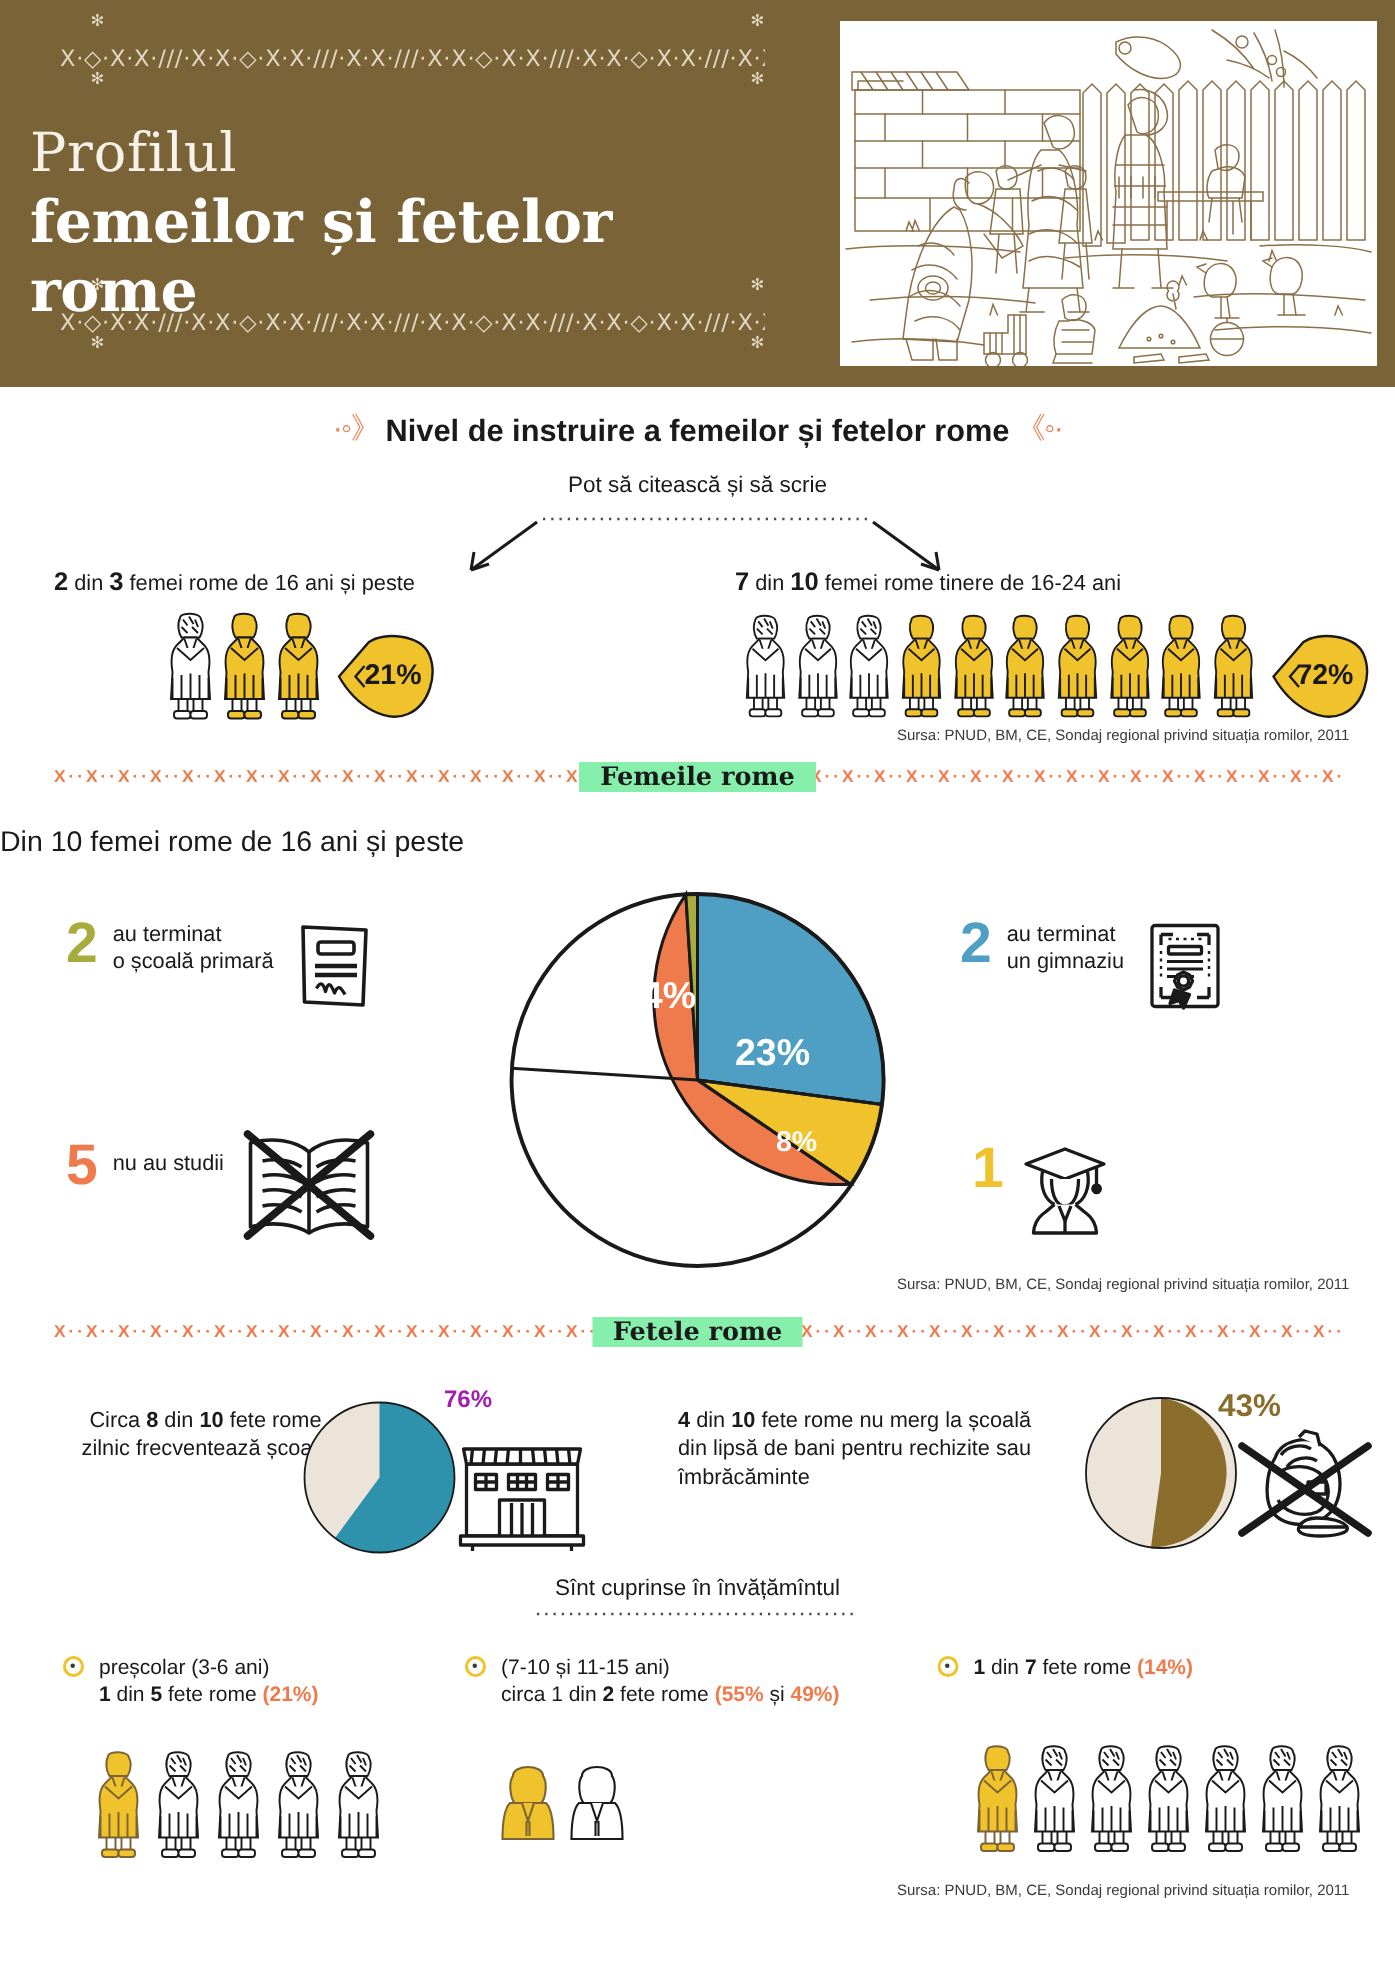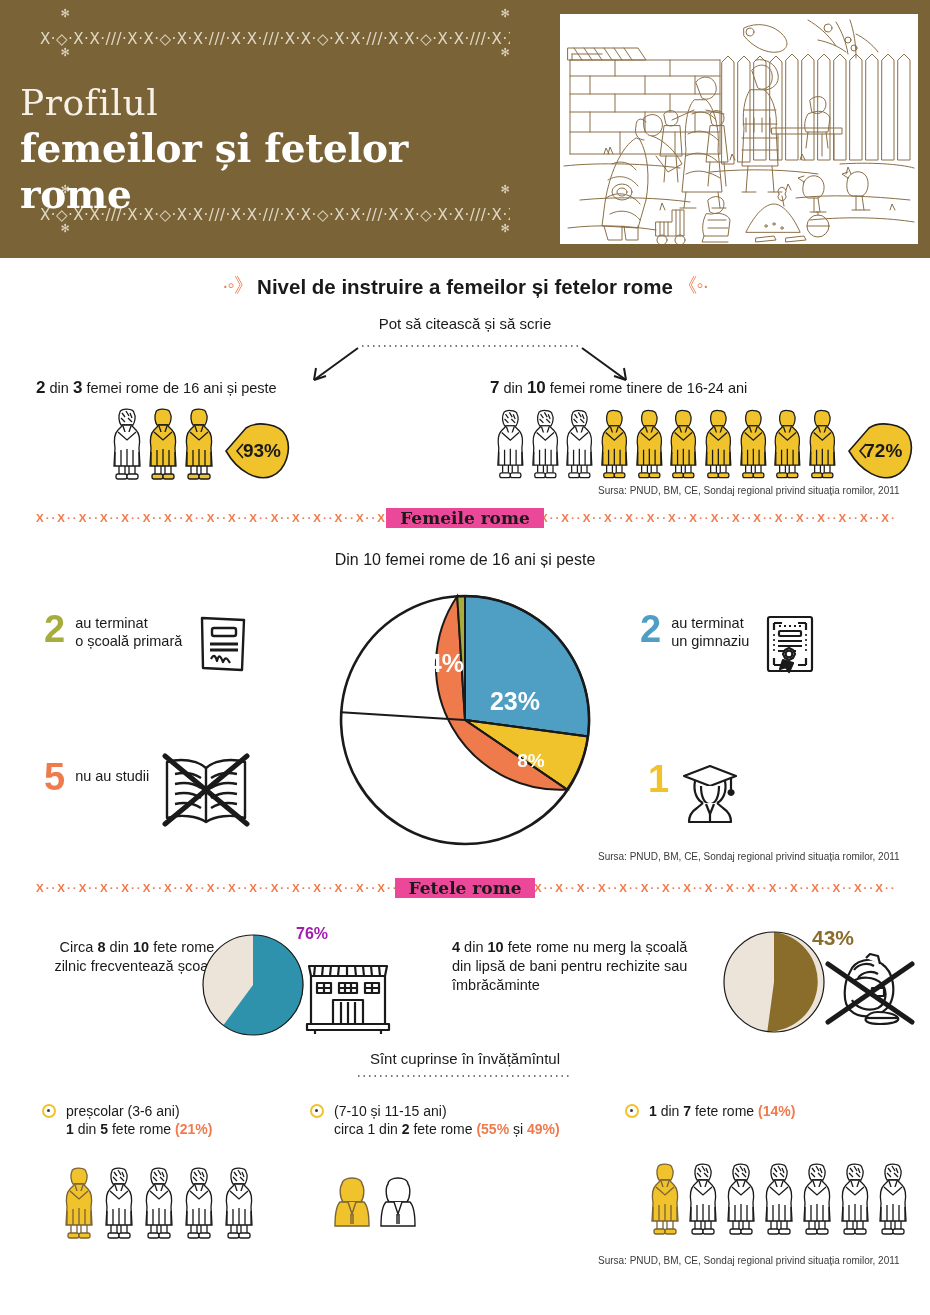--- a/index.html
+++ b/index.html
@@ -85,26 +85,26 @@
   .div-x {
     position: absolute; top: 0; font-size: 11.5px; font-weight: 700; color: #ef7b4d;
     letter-spacing: 2px; white-space: nowrap; line-height: 26px;
     font-family: "Liberation Sans", sans-serif; overflow: hidden;
   }
   .div-label {
     position: absolute; top: 0; left: 0; width: 930px; text-align: center;
     font-family: "DejaVu Serif", serif; font-weight: 700; font-size: 17px;
     line-height: 26px; color: #1a1a1a;
   }
-  .div-label span { background: #ec4899; padding: 0 14px; }
+  .div-label span { background: #86efac; padding: 0 14px; }
 
   
   .cap-din10 {
-    position: absolute; left: 0; top: 551px; width: 930px; text-align: center;
-    font-size: 16px; color: #1a1a1a;
+    position: absolute; left: 0; top: 551px; width: 930px; 
+    font-size: 19px; color: #1a1a1a;
   }
   .pie-wrap { position: absolute; left: 335px; top: 590px; width: 260px; height: 260px; }
   .pie-lbl { font-size: 25px; font-weight: 700; fill: #ffffff; font-family: "Liberation Sans", sans-serif; }
   .pie-lbl.sm { font-size: 19px; }
 
   .lgd { position: absolute; display: flex; align-items: flex-start; gap: 10px; }
   .lgd .num {
     font-size: 38px; font-weight: 700; line-height: .92;
     font-family: "Liberation Sans", sans-serif;
   }
@@ -309,21 +309,21 @@
         <path d="M9 58 L9 66 M15 58 L15 66 M19 58 L19 66 M25 58 L25 66"></path>
         <rect x="6" y="66" width="11" height="5" rx="2"></rect>
           <rect x="17" y="66" width="11" height="5" rx="2"></rect>
       </g>
     </svg>
     <div class="drop">
       <svg width="66" height="58" viewBox="0 0 66 58">
         <path d="M2 29 L22 6 C32 -1 56 1 62 14 C68 28 62 48 48 54 C34 60 14 50 2 29 Z" fill="#f0c22b" stroke="#1a1a1a" stroke-width="1.6"></path>
         <path d="M19 22 L13 29 L19 36" fill="none" stroke="#1a1a1a" stroke-width="1.6"></path>
       </svg>
-      <span>93%</span>
+      <span>21%</span>
     </div>
   </div>
 </div>
 
 <div class="lit-right">
   <div class="lit-head">
     <b>7</b><span> din </span><b>10</b><span> femei rome tinere de 16-24 ani</span>
   </div>
   <div class="figrow" style="margin-left:4px">
     <svg width="34" height="72" viewBox="0 0 34 72">

